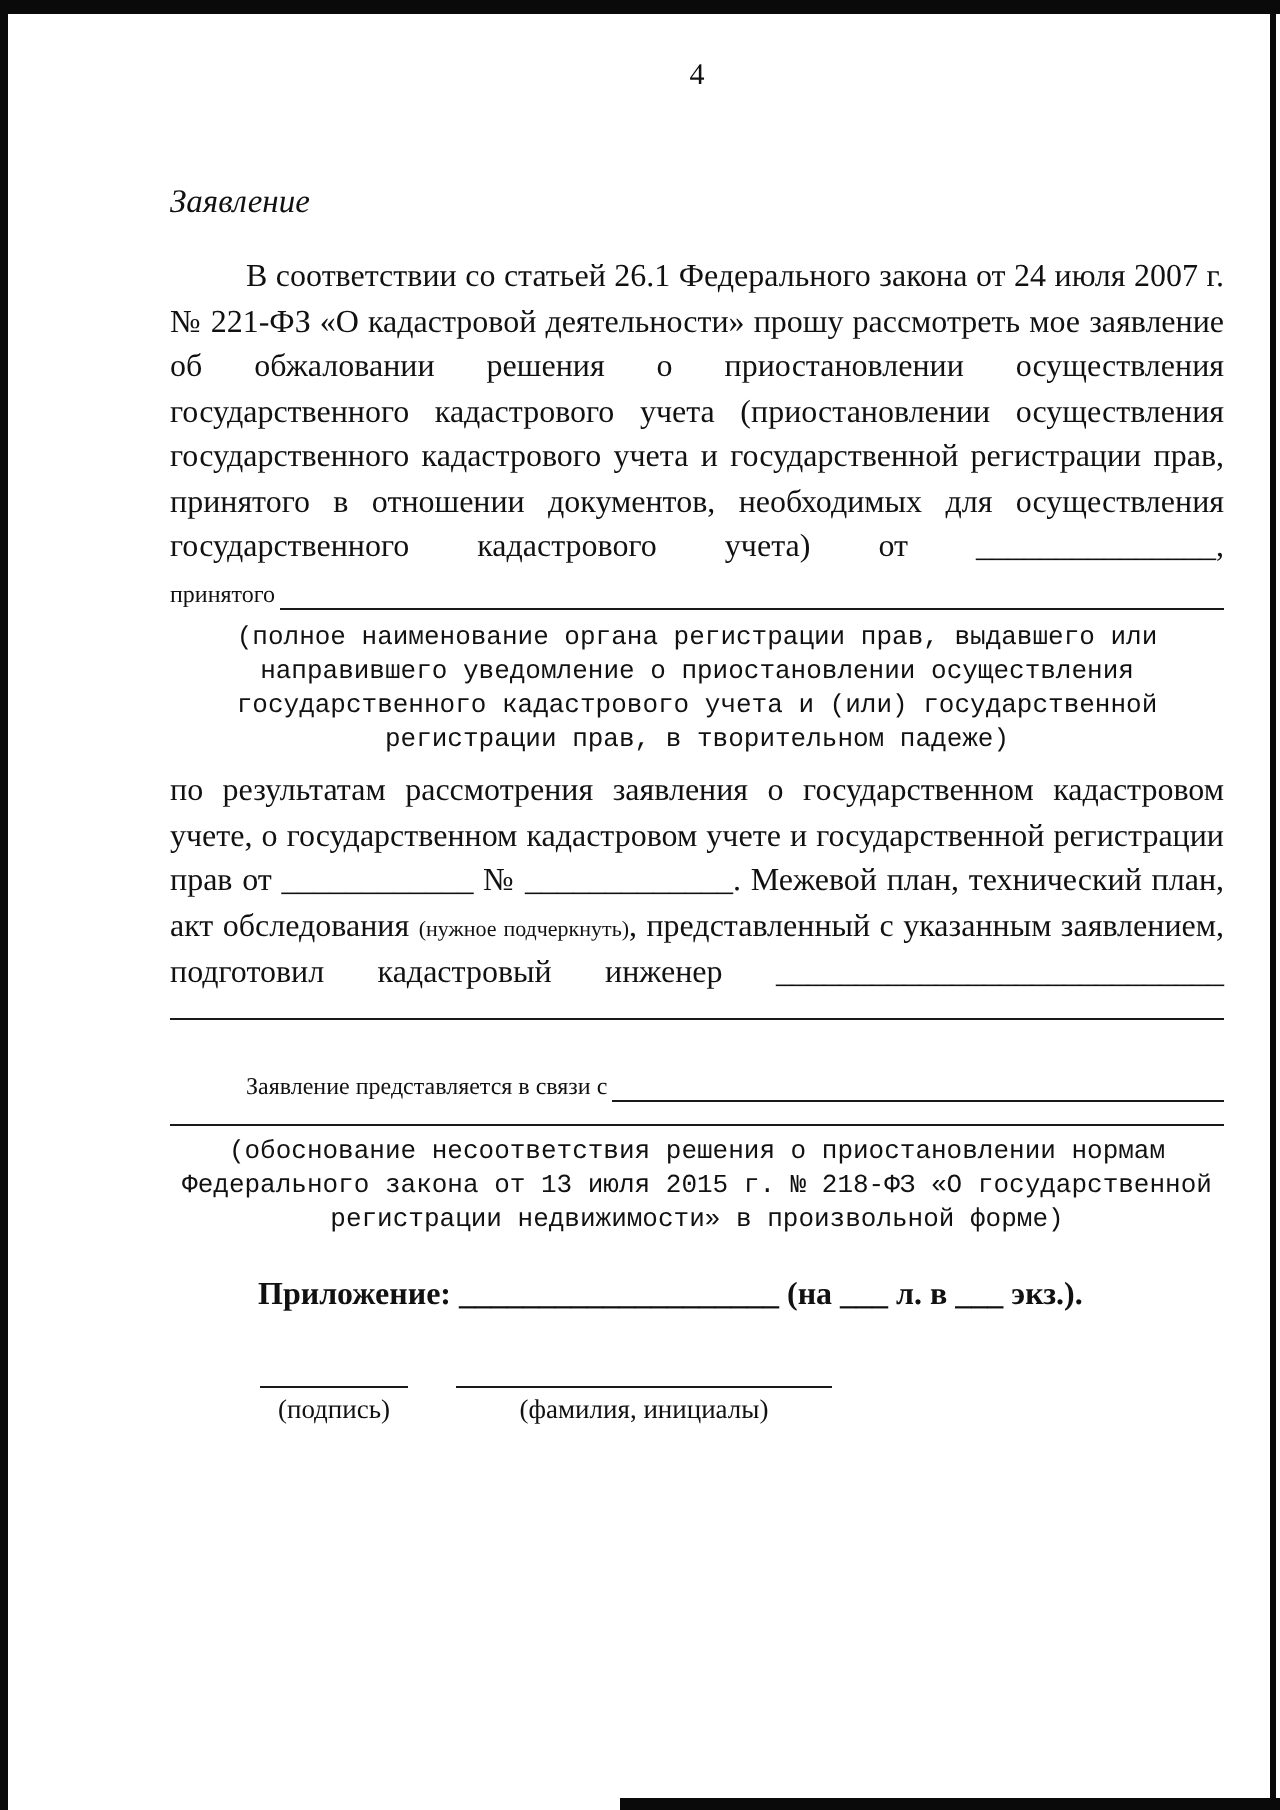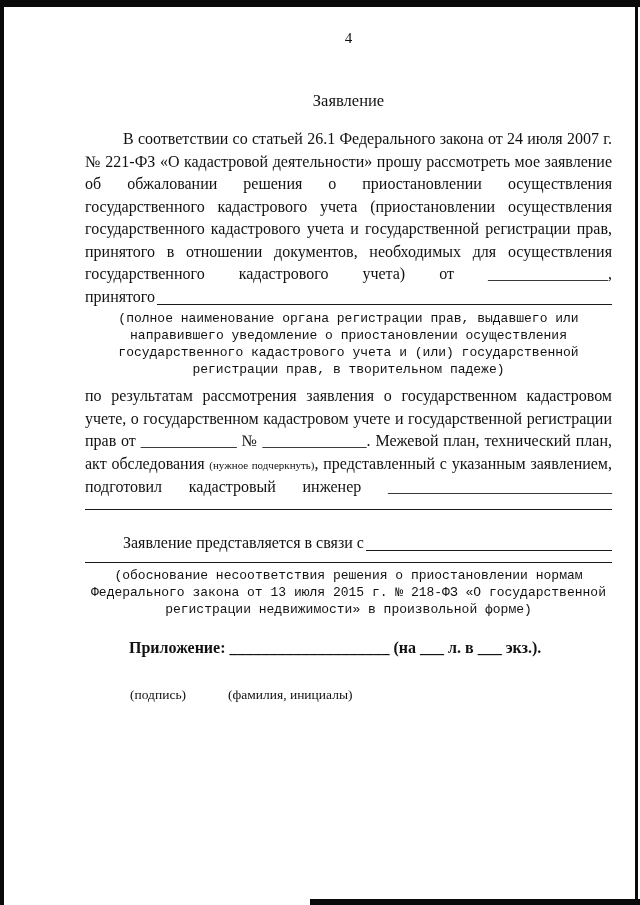--- a/index.html
+++ b/index.html
@@ -13,55 +13,55 @@
   }
   
   .scan-top    { position:absolute; top:0; left:0; width:640px; height:7px; background:#0a0a0a; }
   .scan-left   { position:absolute; top:0; left:0; width:4px; height:905px; background:#0a0a0a; }
   .scan-right  { position:absolute; top:0; right:2px; width:3px; height:905px; background:#0a0a0a; }
   .scan-bottom { position:absolute; bottom:0; left:310px; width:330px; height:6px; background:#0a0a0a; }
 
   .content { margin: 0 28px 0 85px; position: relative; }
 
   .page-number { text-align:center; padding-top:29px; font-size:15px; line-height:18px; }
-  .doc-title   { text-align:center; margin-top:44px; font-size:16.5px; line-height:20px; }
+  .doc-title   { margin-top:44px; font-size:16.5px; line-height:20px;font-style:italic; }
 
   p { margin: 0; }
   .body-text {
     font-size: 16px;
     line-height: 22.5px;
     text-align: justify;
     text-align-last: justify;
   }
   .indent { text-indent: 38px; }
 
   .inline-small { font-size: 11px; }
 
-  .fill-line { display: flex; font-size:16px; line-height:22.5px;justify-content:flex-end; }
+  .fill-line { display: flex; font-size:12px; line-height:22.5px;justify-content:flex-end; }
   .fill-line .label { white-space: nowrap; }
   .blank-fill { flex: 1; position: relative; }
   .blank-fill::after {
     content: ""; position: absolute; left: 2px; right: 0; bottom: 3px;
     border-bottom: 1.4px solid #1a1a1a;
   }
 
   .note {
     font-size: 13px;
     line-height: 17px;
     text-align: center;
   }
 
   .hr-blank { border-bottom: 1.6px solid #1a1a1a; }
 
   .submission { padding-left: 38px; margin-top: 22px; }
 
   .attachment { margin-top: 19px; text-indent: 44px; font-size:16px; line-height:22px; text-align:right; text-align-last:left;font-weight:bold; }
 
   .signature-row { display: flex; margin-top: 25px; margin-left: 45px; gap: 24px; }
-  .sig-col  { display:flex; flex-direction:row; }
+  .sig-col  { display:flex; flex-direction:column; }
   .sig-line { border-bottom: 1.6px solid #1a1a1a; height: 9px; }
   .sig-col.narrow { width: 74px; }
   .sig-col.wide   { width: 188px; }
   .sig-label { text-align:center; font-size:13.5px; line-height:17px; margin-top:2px; }
 </style>
 </head>
 <body>
 
 <div class="scan-top"></div>
 <div class="scan-left"></div>

